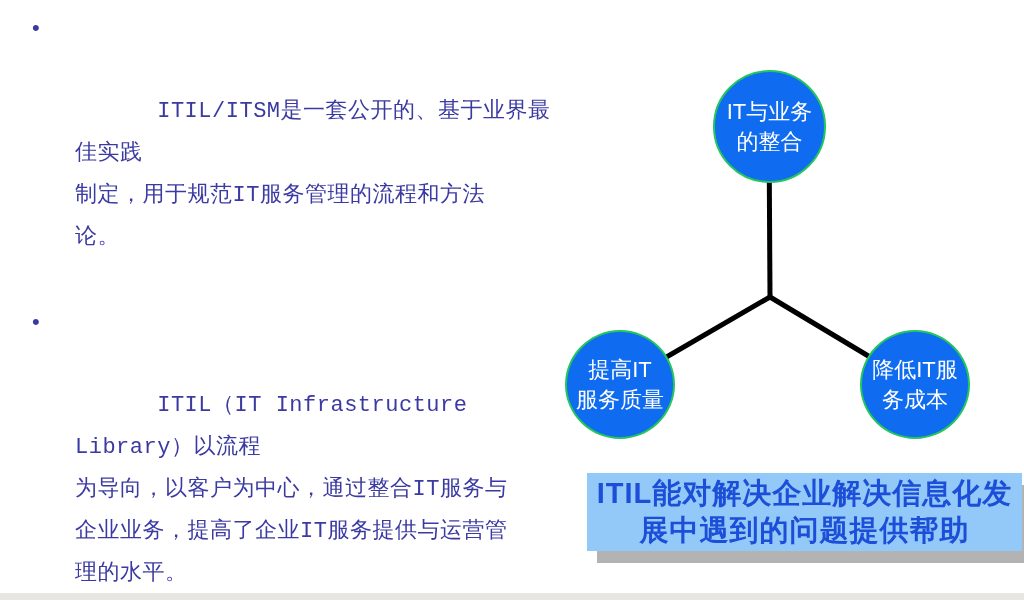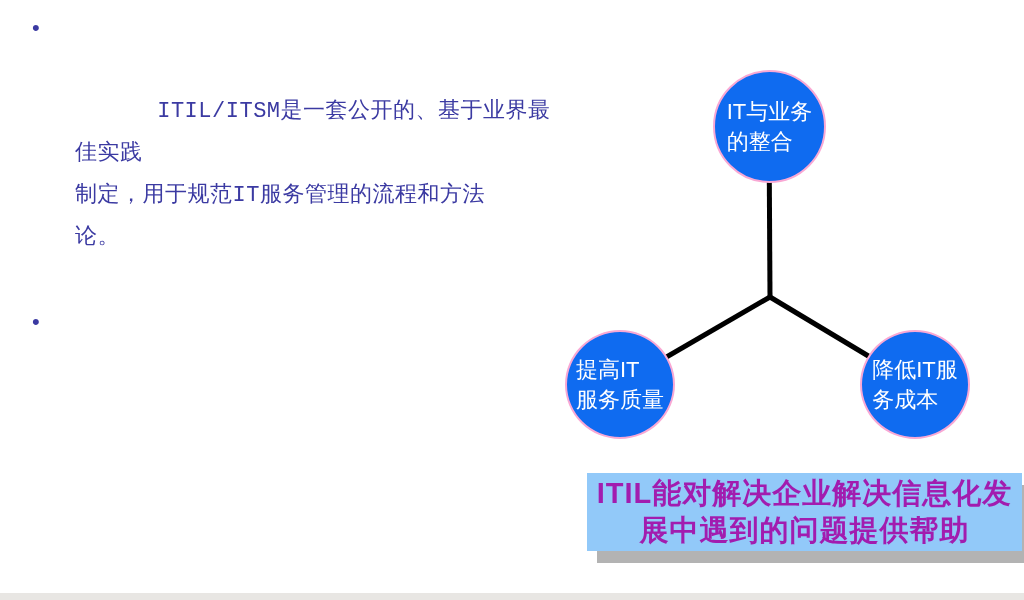--- a/index.html
+++ b/index.html
@@ -48,27 +48,27 @@
     left: 0;
     top: 0;
     width: 1024px;
     height: 600px;
     pointer-events: none;
   }
   .node-circle {
     position: absolute;
     border-radius: 50%;
     background: #0f6bf0;
-    border: 2px solid #f9a8d4;
+    border: 2px solid #22c55e;
     box-sizing: border-box;
     color: #ffffff;
     display: flex;
     align-items: center;
     justify-content: center;
-    text-align: left;
+    text-align: center;
     font-size: 22px;
     line-height: 30px;
     white-space: pre-wrap;
   }
   #node-top      { left: 713px; top:  70px; width: 113px; height: 113px; }
   #node-center   { left: 713px; top: 241px; width: 114px; height: 112px; }
   #node-bottom-left  { left: 565px; top: 330px; width: 110px; height: 109px; }
   #node-bottom-right { left: 860px; top: 330px; width: 110px; height: 109px; }
 
   
@@ -80,21 +80,21 @@
     height: 78px;
     background: #b3b3b3;
   }
   #banner {
     position: absolute;
     left: 587px;
     top: 473px;
     width: 435px;
     height: 78px;
     background: #92c9f9;
-    color: #a21caf;
+    color: #1d4ed8;
     display: flex;
     align-items: center;
     justify-content: center;
     text-align: center;
     font-size: 29px;
     line-height: 37px;
     font-weight: 700;
     white-space: pre-wrap;
     letter-spacing: 1px;
   }
@@ -116,20 +116,24 @@
 
   <div id="bullet-list">
     <div class="bullet-item">
       <span class="bullet-dot">•</span>
       <span>ITIL/ITSM是一套公开的、基于业界最佳实践
 制定，用于规范IT服务管理的流程和方法
 论。</span>
     </div>
     <div class="bullet-item">
       <span class="bullet-dot">•</span>
+      <span>ITIL（IT Infrastructure Library）以流程
+为导向，以客户为中心，通过整合IT服务与
+企业业务，提高了企业IT服务提供与运营管
+理的水平。</span>
     </div>
 
   </div>
 
   <svg id="diagram-lines" viewBox="0 0 1024 600" xmlns="http://www.w3.org/2000/svg">
     <line x1="769" y1="126" x2="770" y2="297" stroke-width="5" stroke="#000000"></line>
     <line x1="770" y1="297" x2="620" y2="384" stroke-width="5" stroke="#000000"></line>
     <line x1="770" y1="297" x2="915" y2="384" stroke-width="5" stroke="#000000"></line>
   </svg>
 

